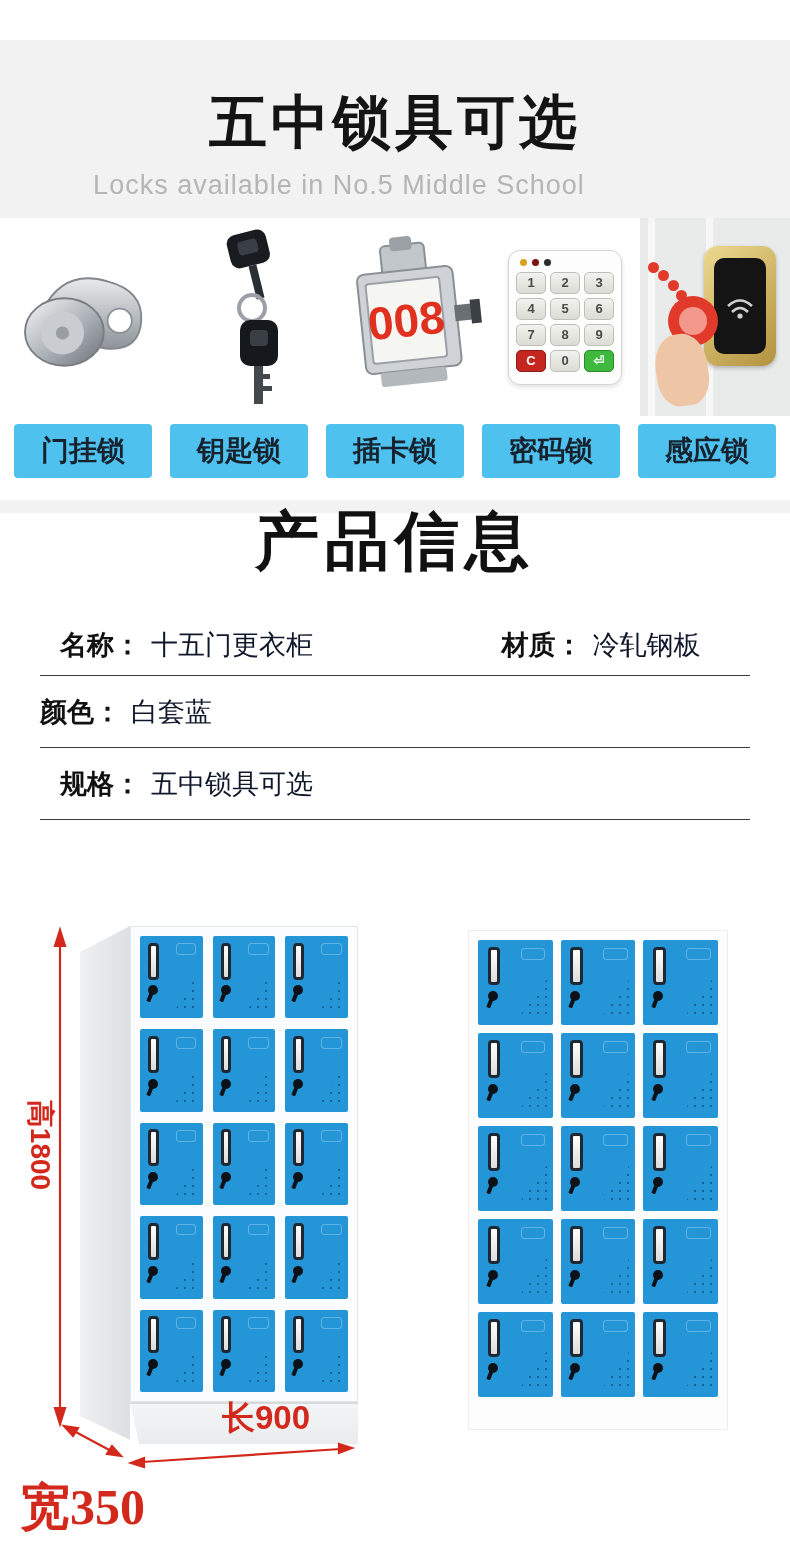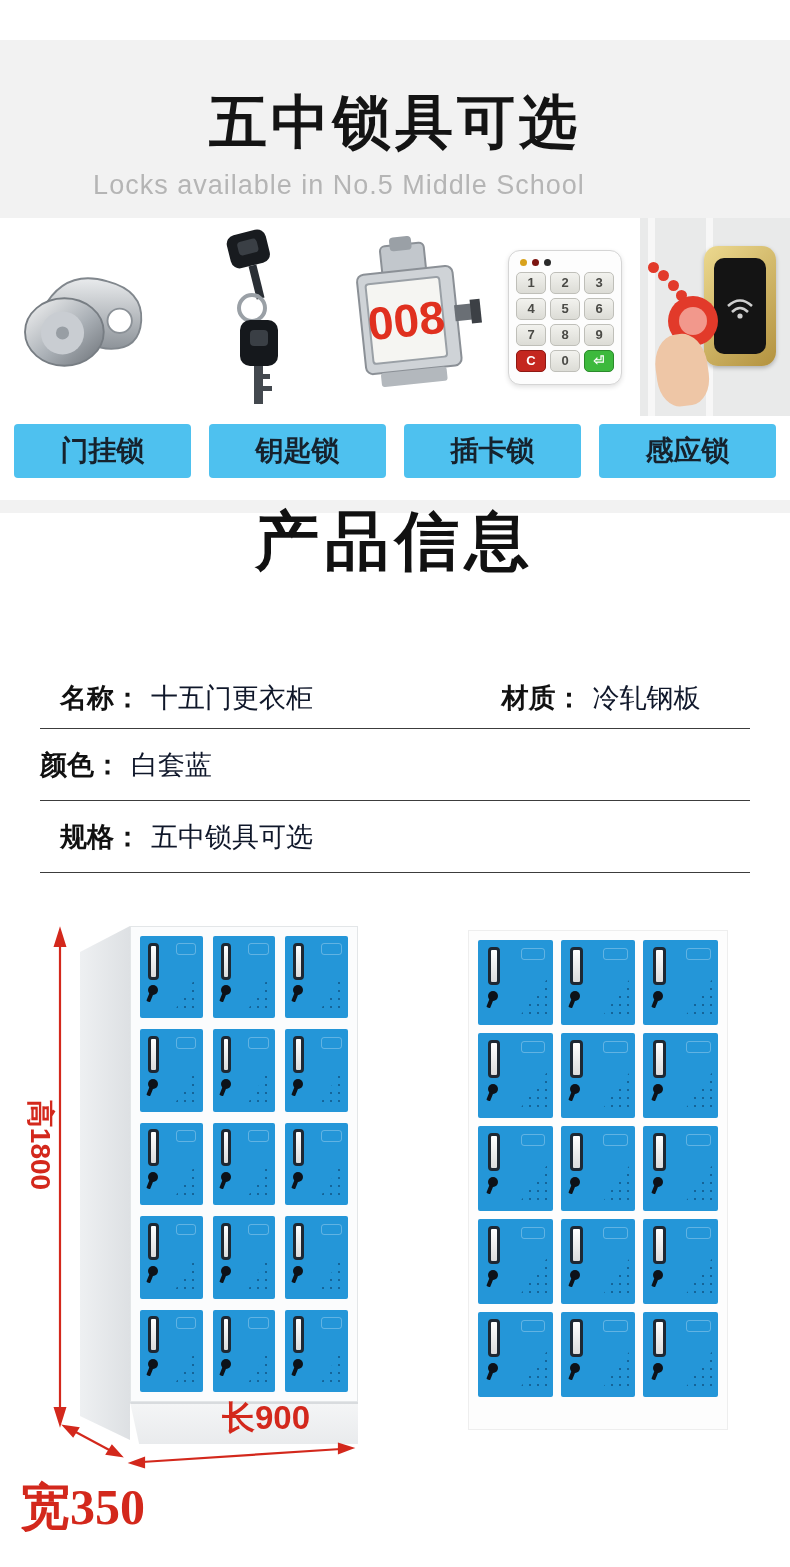--- a/index.html
+++ b/index.html
@@ -19,21 +19,21 @@
   .lock-tile.gray{background:#e9eaea;}
 
   .labels-row{position:absolute;left:14px;top:384px;width:762px;height:54px;display:flex;gap:18px;}
   .lock-chip{flex:1;background:var(--button-blue,#4ec1ef);border-radius:4px;
              display:flex;align-items:center;justify-content:center;
              font-size:28px;font-weight:bold;color:#16222d;}
 
   
   .info-title{position:absolute;left:0;top:498px;width:790px;text-align:center;
               font-size:64px;font-weight:bold;color:#111;letter-spacing:6px;}
-  .info-grid{position:absolute;left:40px;top:668px;width:710px;}
+  .info-grid{position:absolute;left:40px;top:615px;width:710px;}
   .info-row{display:flex;align-items:center;border-bottom:1px solid #3c3c3c;height:60px;}
   .info-row.tall{height:71px;}
   .info-cell{display:flex;align-items:center;}
   .info-cell.left{flex:0 0 65%;padding-left:20px;box-sizing:border-box;}
   .info-cell.right{flex:1;}
   .info-label{font-size:27px;font-weight:bold;color:#111;margin-right:10px;white-space:nowrap;}
   .info-value{font-size:27px;color:#0f172a;white-space:nowrap;}
 
   
   .door-grid{display:grid;box-sizing:border-box;}
@@ -202,20 +202,21 @@
           <div class="fob-ring"></div>
           <div class="hand"></div>
         </div>
       </div>
     </div>
 
     <div class="labels-row">
       <div class="lock-chip">门挂锁</div>
       <div class="lock-chip">钥匙锁</div>
       <div class="lock-chip">插卡锁</div>
+      <div class="lock-chip">密码锁</div>
       <div class="lock-chip">感应锁</div>
     </div>
   </div>
 
   <div class="info-title">产品信息</div>
 
   <div class="info-grid">
     <div class="info-row">
       <div class="info-cell left">
         <span class="info-label">名称：</span>

